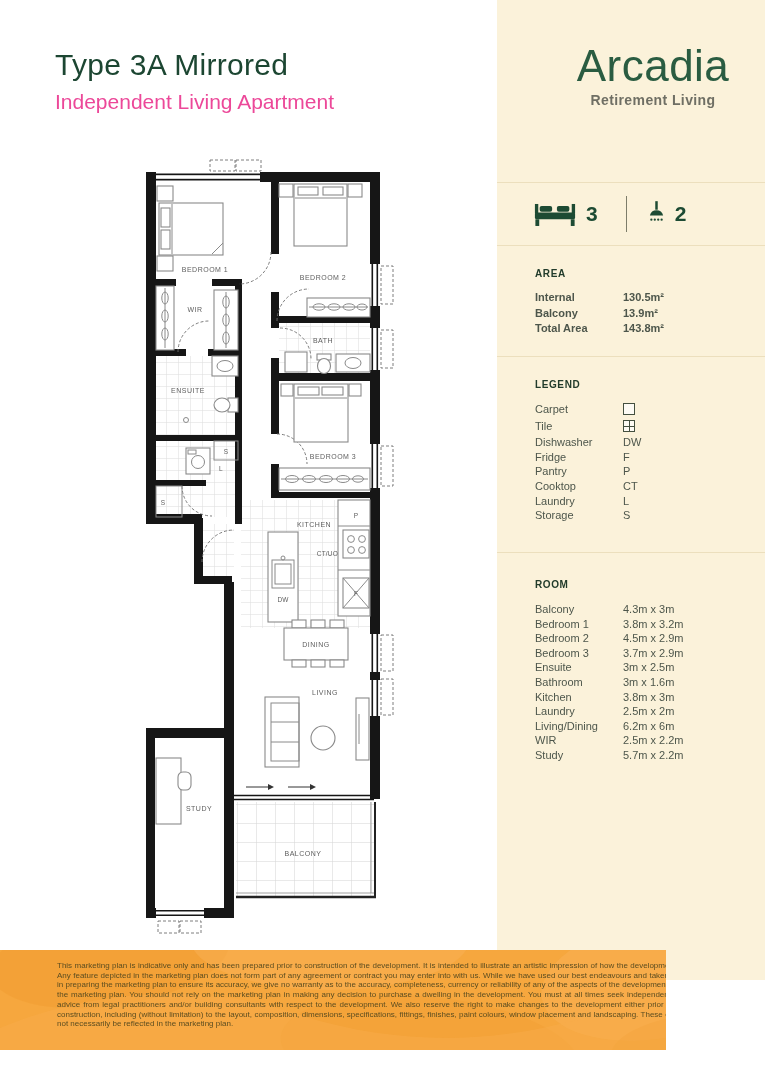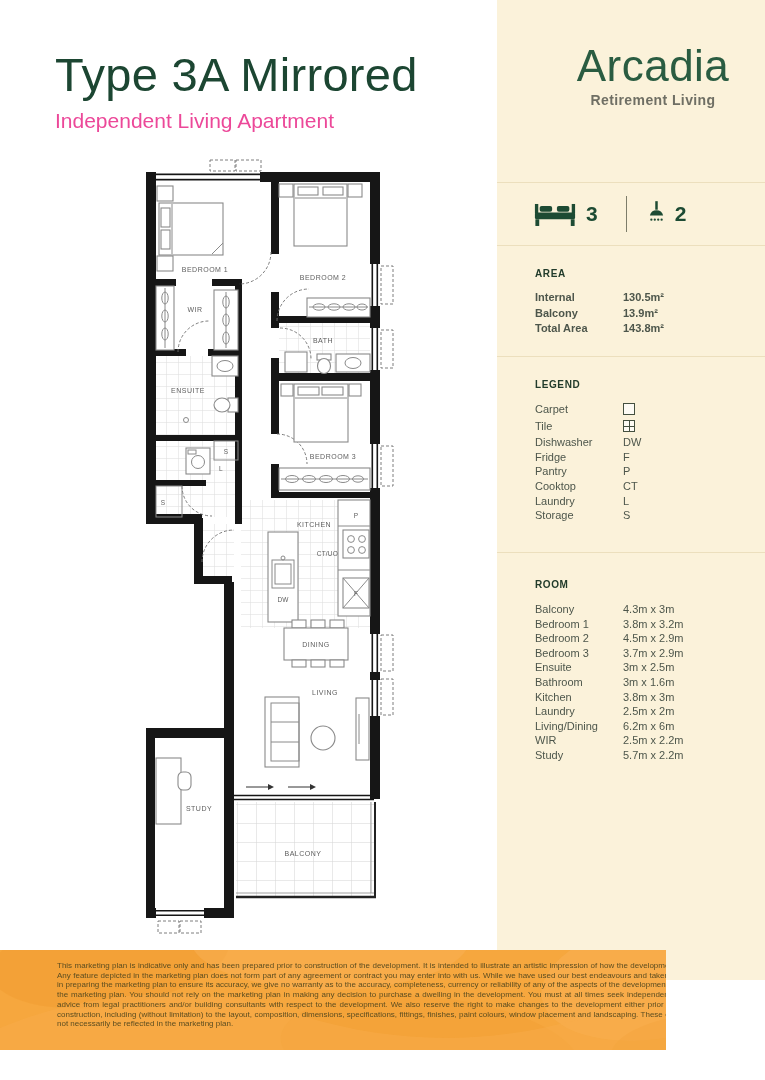--- a/index.html
+++ b/index.html
@@ -1,20 +1,20 @@
 <!DOCTYPE html>
 <html><head>
 <meta charset="utf-8">
 <style>
   html,body{margin:0;padding:0;background:#e8e8e8;}
   .page{position:relative;width:765px;height:1080px;background:#ffffff;overflow:hidden;
         font-family:"Liberation Sans",sans-serif;}
   
   .header{position:absolute;left:55px;top:48px;}
-  .title{font-size:47px;font-weight:500;color:#1c4632;letter-spacing:.3px;line-height:1.15;}
+  .title{font-size:30px;font-weight:500;color:#1c4632;letter-spacing:.3px;line-height:1.15;}
   .subtitle{font-size:21px;font-weight:400;color:#ec4899;margin-top:7px;}
   
   .sidebar{position:absolute;left:497px;top:0;width:268px;height:980px;background:#fbf2da;color:#4d564b;padding-left:44px;}
   .logo-block{position:absolute;top:0;left:0;right:0;height:182px;text-align:center;padding-top:44px;box-sizing:border-box;}
   .brand-name{font-size:44px;font-weight:500;color:#2a5c41;letter-spacing:.5px;line-height:1;}
   .brand-tagline{font-size:14px;color:#6f6f64;letter-spacing:.4px;margin-top:4px;font-weight:bold;}
   .sb-divider{position:absolute;left:0;right:0;height:1px;background:#ecdfbd;}
   .stats-row{position:absolute;top:183px;left:0;right:0;height:62px;display:flex;align-items:center;padding-left:36px;box-sizing:border-box;}
   .stat-num{font-size:21px;font-weight:bold;color:#1d4b33;margin-left:9px;}
   .stat-divider{width:1px;height:36px;background:#7d7d6a;margin:0 20px 0 28px;}

